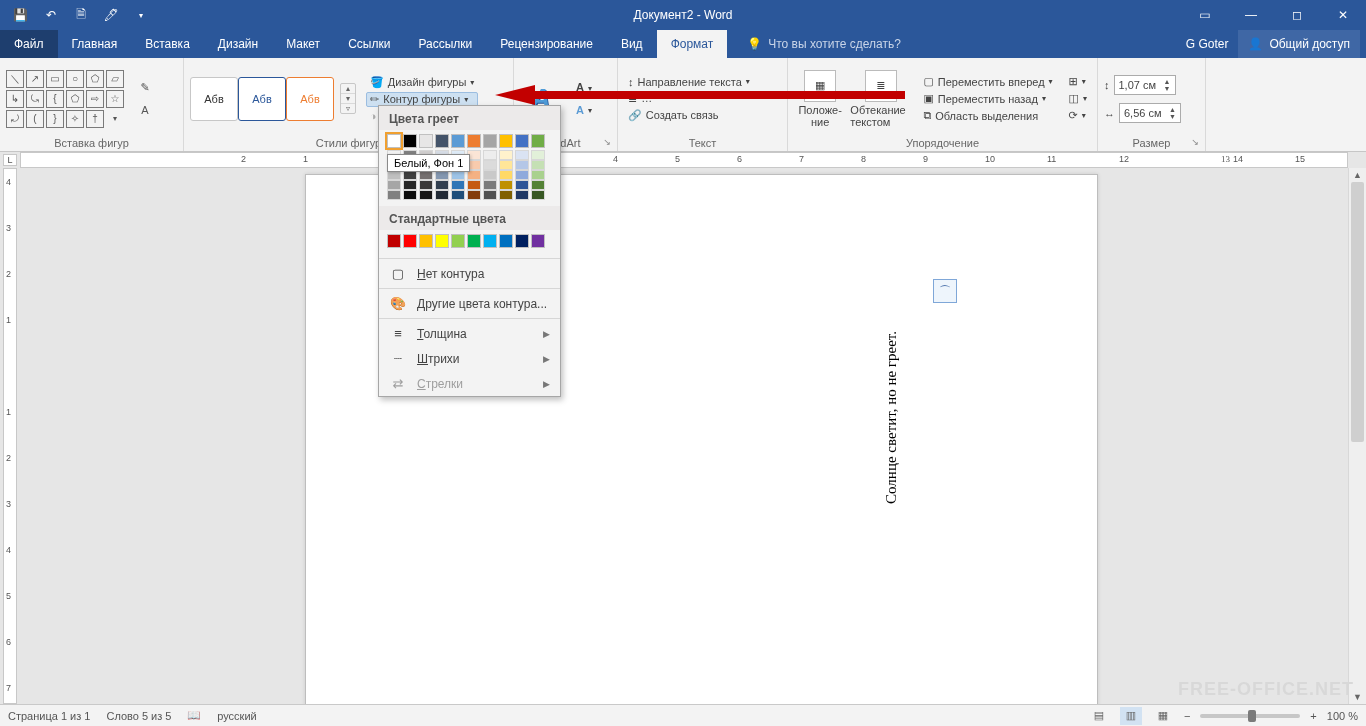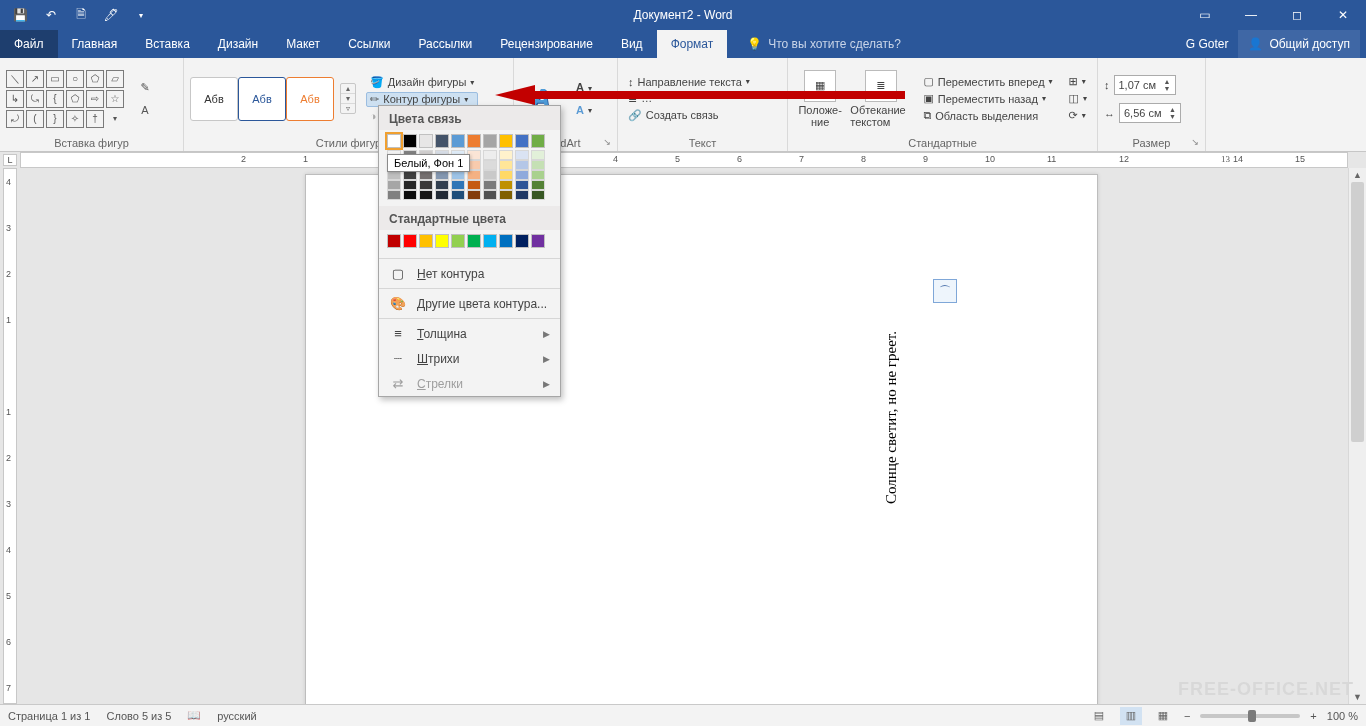--- a/index.html
+++ b/index.html
@@ -296,21 +296,21 @@
         <div class="small-btn">
             <span>◫</span>
             <span style="font-size:8px;">▾</span>
           </div>
         <div class="small-btn">
             <span>⟳</span>
             <span style="font-size:8px;">▾</span>
           </div>
       </div>
     </div>
-    <div class="group-label">Стандартные</div>
+    <div class="group-label">Упорядочение</div>
   </div>
 
   <div class="group" style="width:108px">
     <div class="group-body">
       <div class="vstack" style="gap:8px;">
         <div class="size-row">
           <span>↕</span>
           <div class="size-input">
             <span>1,07 см</span>
             <div class="spin">
@@ -388,21 +388,21 @@
   </div>
 </div>
 
 <div class="scrollbar-v">
   <div class="arrow" style="top:0">▲</div>
   <div class="thumb"></div>
   <div class="arrow" style="bottom:0">▼</div>
 </div>
 
 <div class="dropdown">
-  <div class="dd-section-title">Цвета связь</div>
+  <div class="dd-section-title">Цвета греет</div>
   <div class="dd-theme-colors">
     <div class="theme-row" id="theme-main-row">
         <div class="sw" style="background: rgb(255, 255, 255); outline: rgb(240, 160, 48) solid 2px;"></div>
         <div class="sw" style="background: rgb(0, 0, 0);"></div>
         <div class="sw" style="background: rgb(231, 230, 230);"></div>
         <div class="sw" style="background: rgb(68, 84, 106);"></div>
         <div class="sw" style="background: rgb(91, 155, 213);"></div>
         <div class="sw" style="background: rgb(237, 125, 49);"></div>
         <div class="sw" style="background: rgb(165, 165, 165);"></div>
         <div class="sw" style="background: rgb(255, 192, 0);"></div>

